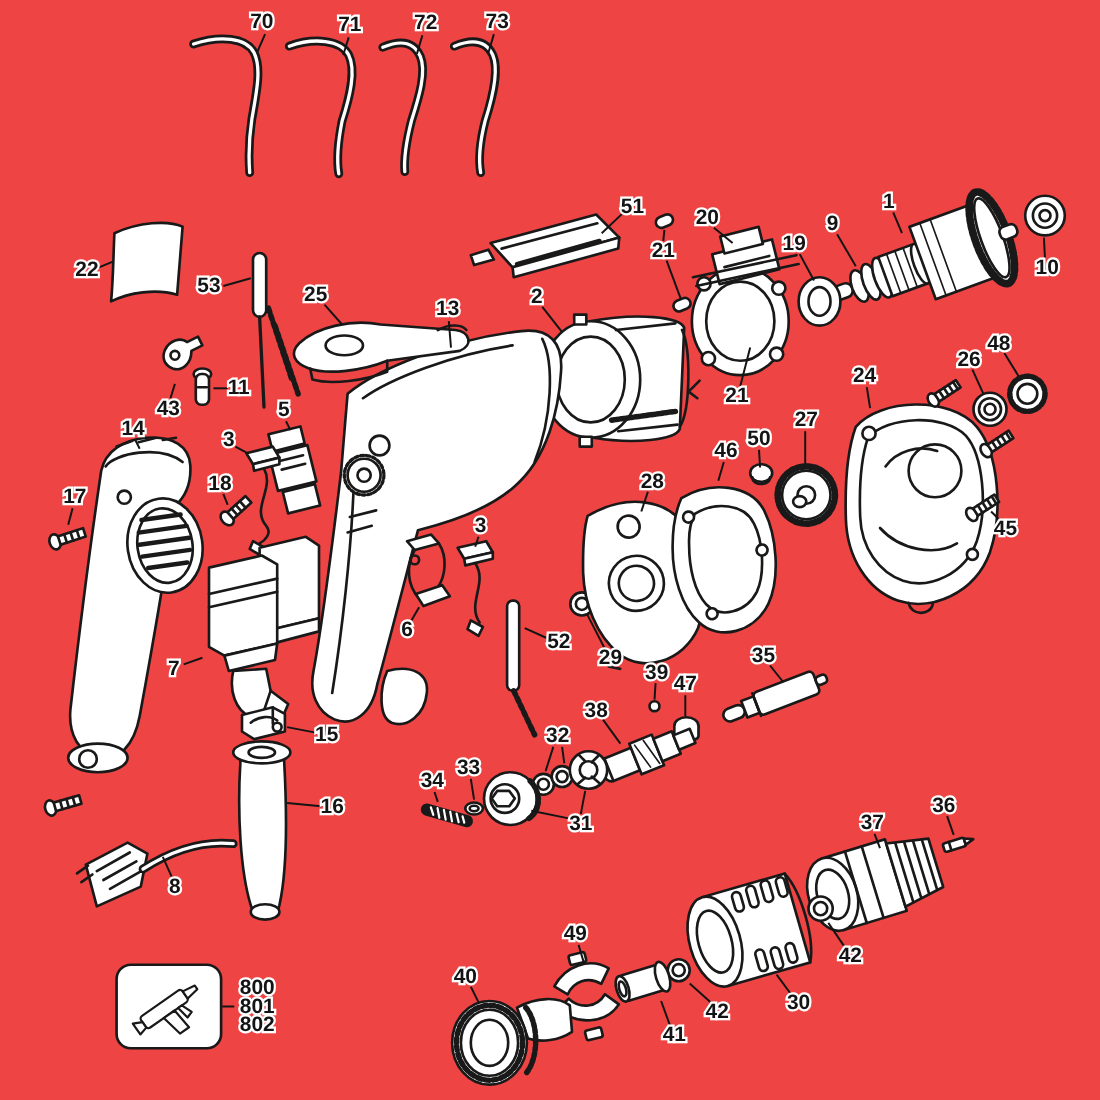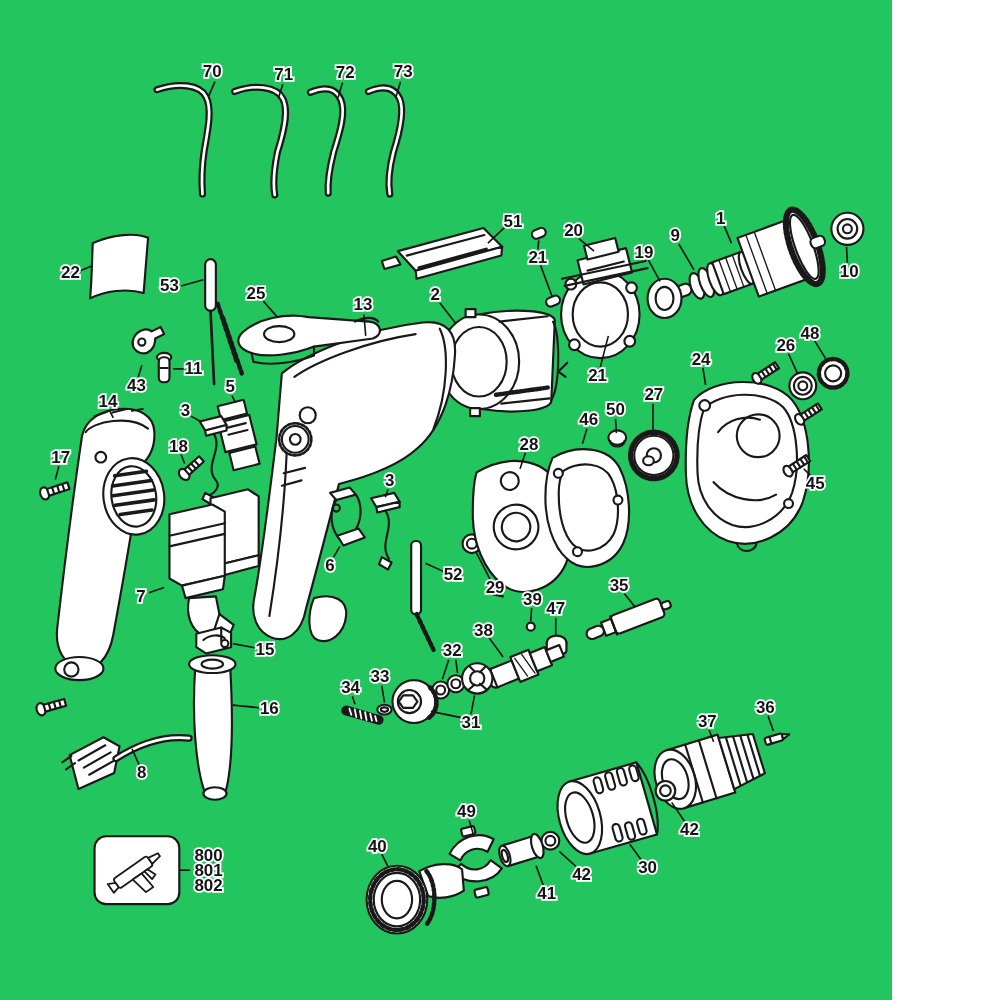--- a/index.html
+++ b/index.html
@@ -1,16 +1,16 @@
 <!DOCTYPE html>
 <html><head>
 <meta charset="utf-8">
 <style>
   html,body{margin:0;padding:0;background:#fff;}
-  .stage{position:relative;width:892px;height:1000px;background:#22c55e;overflow:hidden;
+  .stage{position:relative;width:1000px;height:1000px;background:#ef4444;overflow:hidden;
          font-family:"Liberation Sans", sans-serif;}
   svg{display:block;width:100%;height:100%;}
   #callout-layer text{
     font-family:"Liberation Sans", sans-serif;
     font-weight:bold;
     font-size:19px;
     fill:#141414;
     paint-order:stroke;
     stroke:#ffffff;
     stroke-width:4px;

